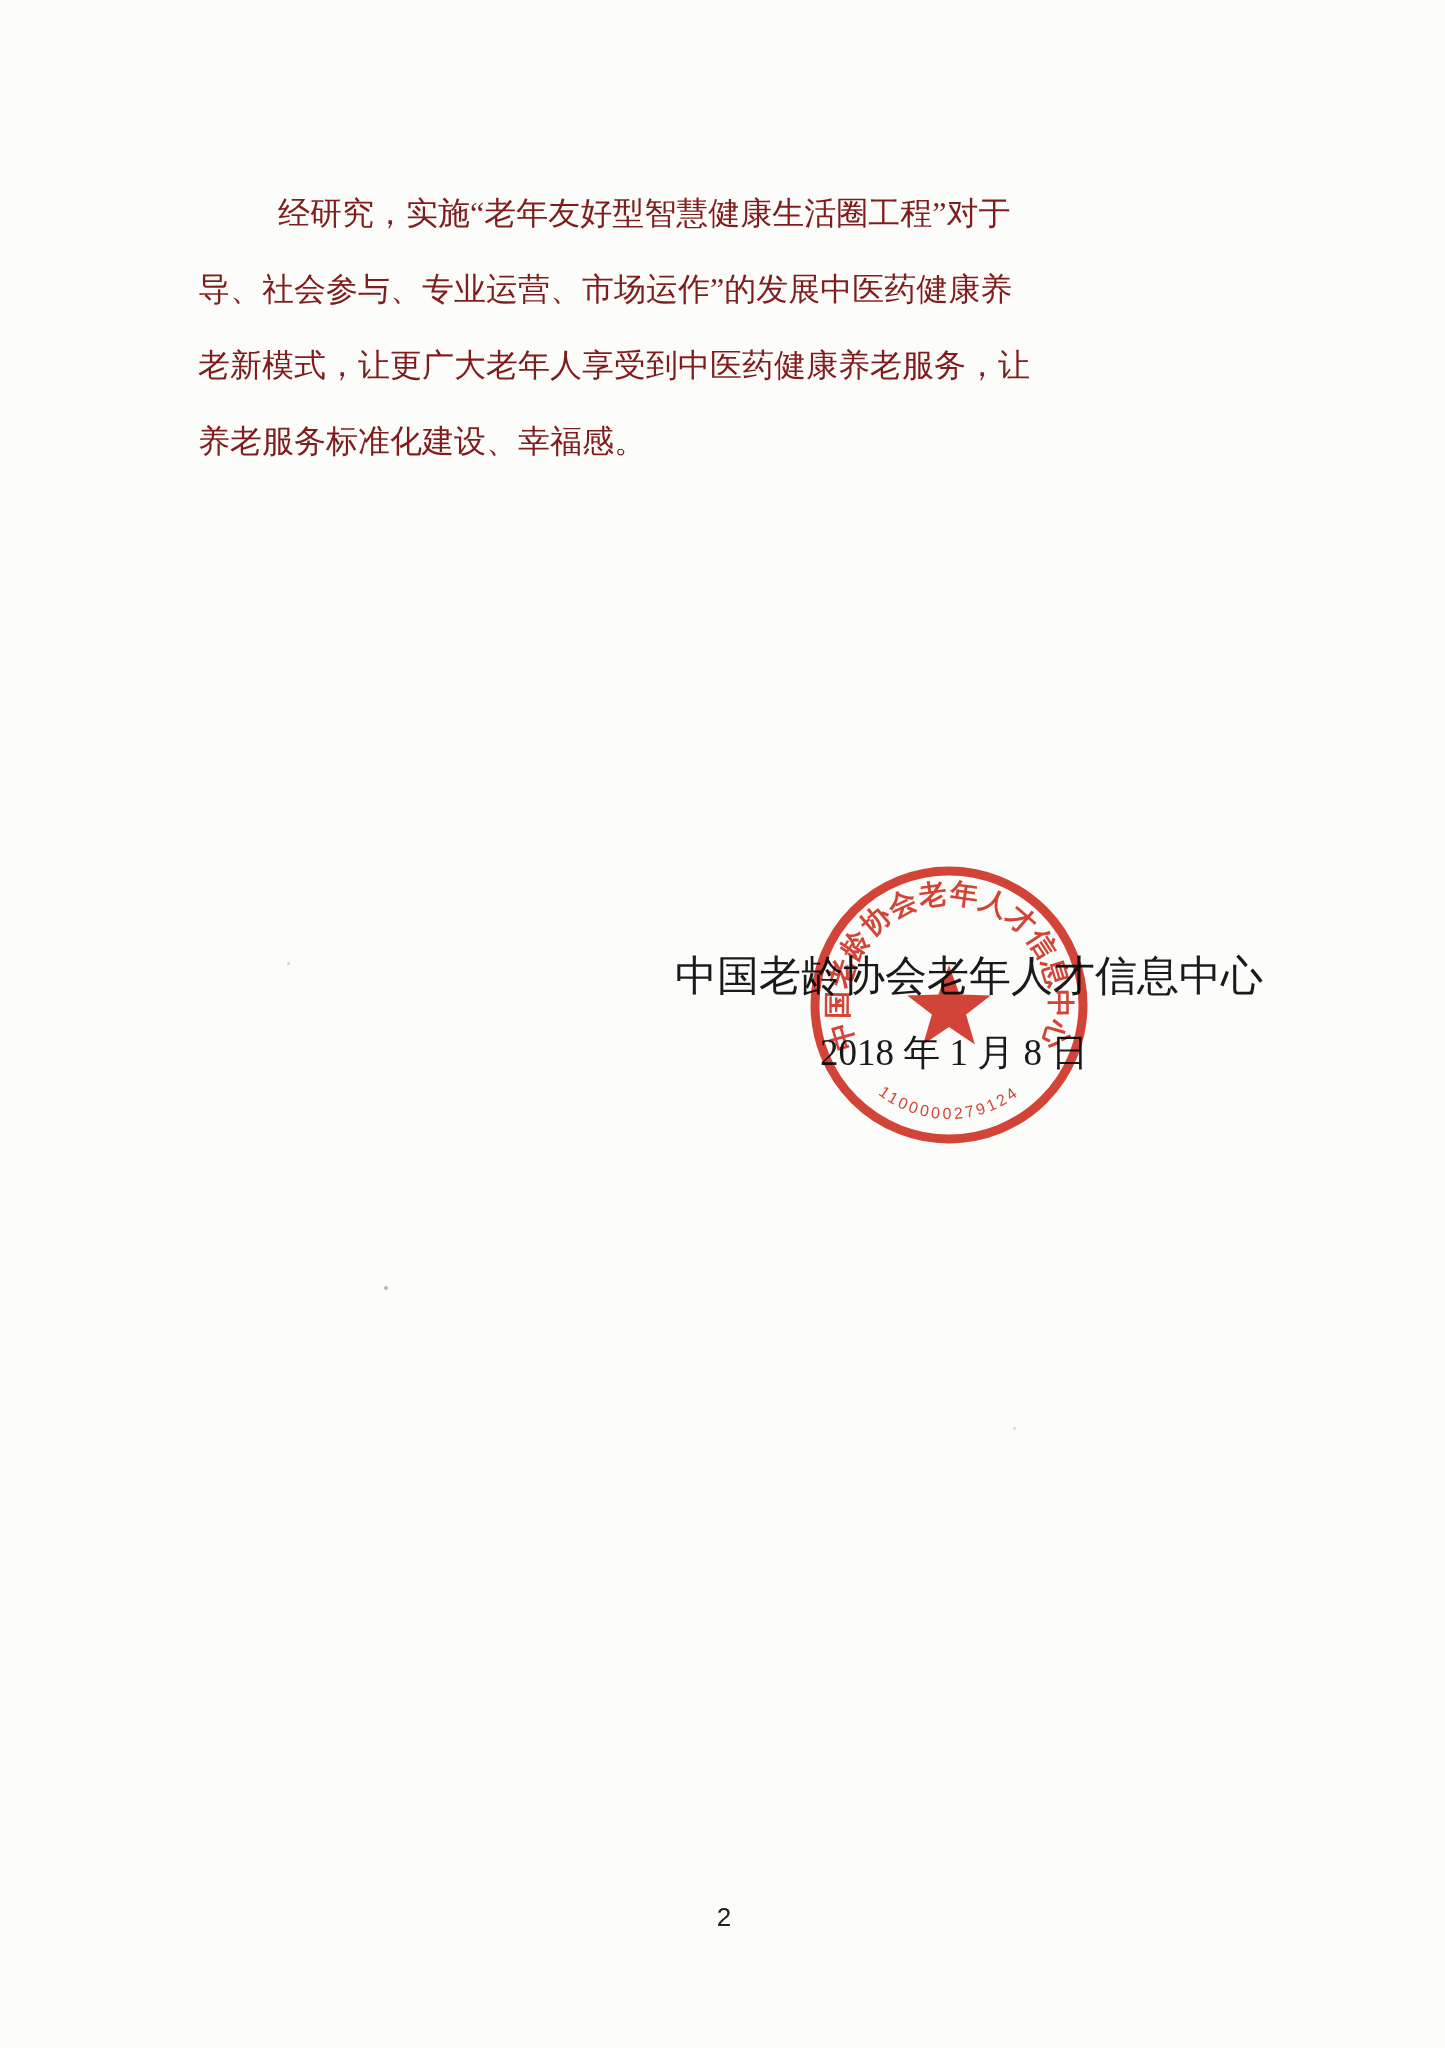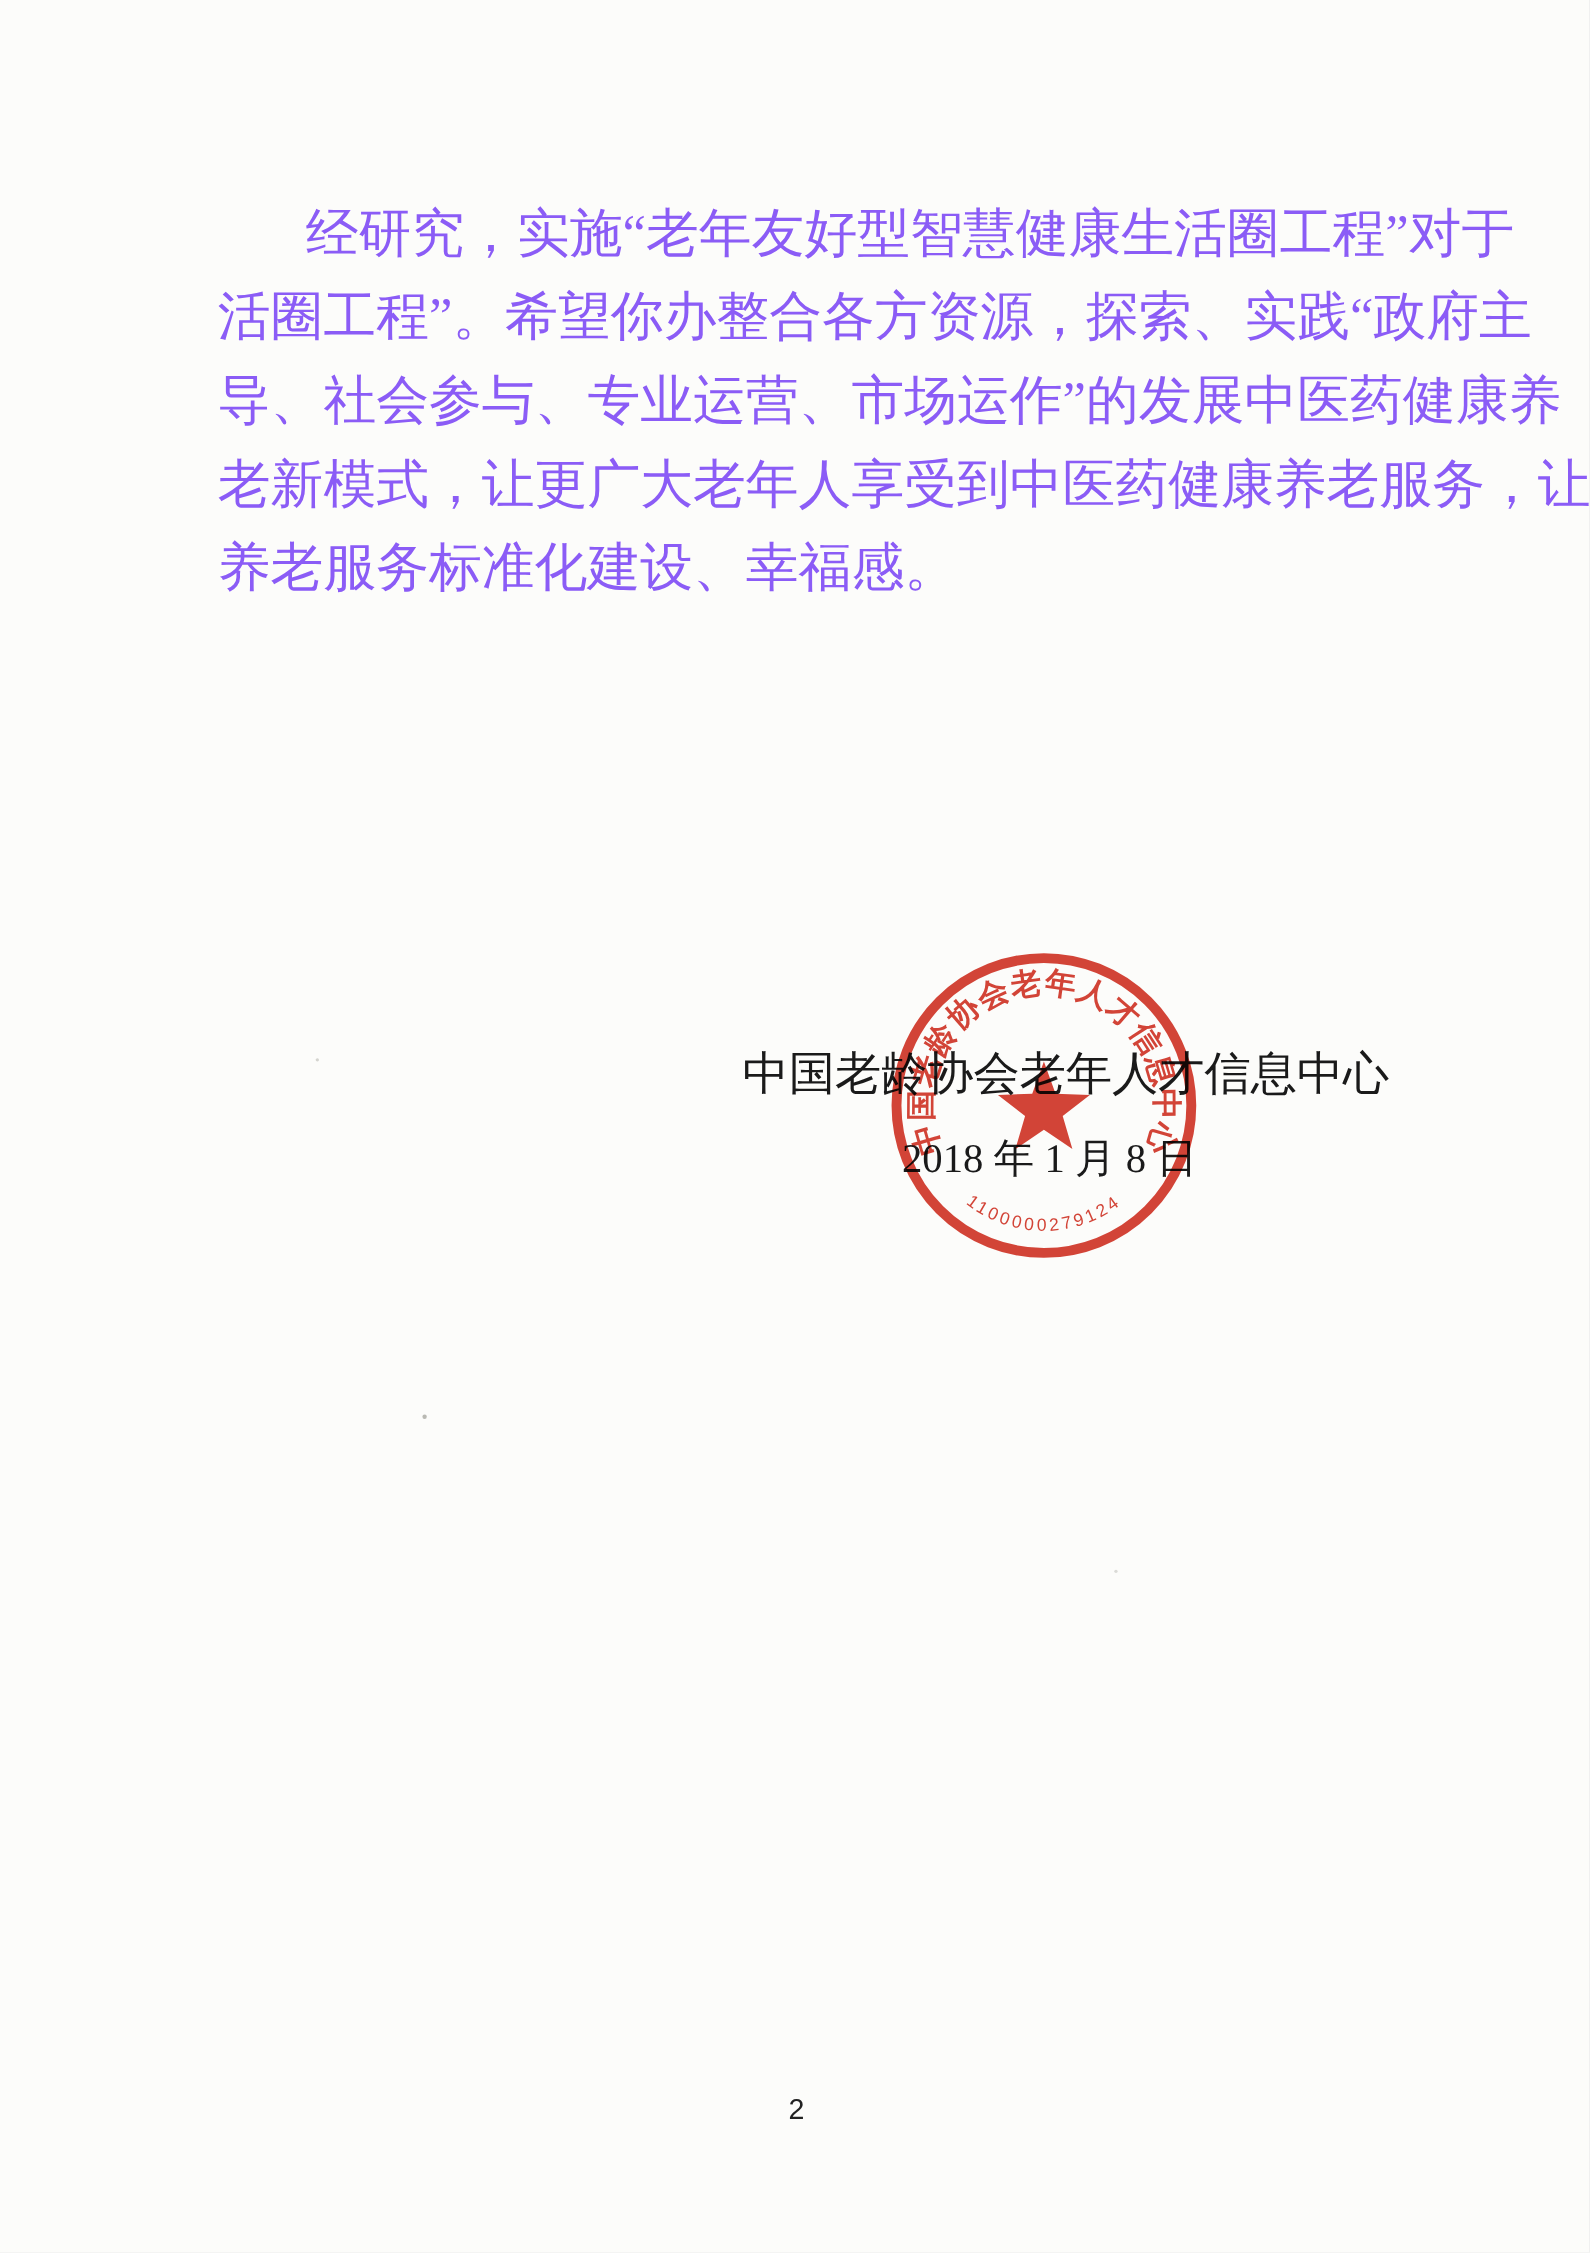--- a/index.html
+++ b/index.html
@@ -10,23 +10,23 @@
     background: #fcfcfa;
     overflow: hidden;
     font-family: "Liberation Serif", serif;
   }
   
   .letter-body {
     position: absolute;
     left: 198px;
     top: 175px;
     width: 1044px;
-    font-size: 48px;
+    font-size: 32px;
     line-height: 76px;
-    color: #8b5cf6;
+    color: #7f1d1d;
     letter-spacing: 0px;
     font-family: Liberation Serif, serif;
   }
   .body-line { white-space: nowrap; }
   .body-line.indent { text-indent: 80px; }
   
   .signature-line {
     position: absolute;
     left: 675px;
     top: 948px;
@@ -76,21 +76,20 @@
   .speck2 { left: 287px; top: 962px;  width: 3px; height: 3px; opacity: .6; }
   .speck3 { left: 1013px; top: 1427px; width: 3px; height: 3px; opacity: .5; }
 </style>
 </head>
 <body>
 
 <div class="page">
 
   <div class="letter-body">
     <div class="body-line indent">经研究，实施“老年友好型智慧健康生活圈工程”对于</div>
-    <div class="body-line">活圈工程”。希望你办整合各方资源，探索、实践“政府主</div>
     <div class="body-line">导、社会参与、专业运营、市场运作”的发展中医药健康养</div>
     <div class="body-line">老新模式，让更广大老年人享受到中医药健康养老服务，让</div>
     <div class="body-line">养老服务标准化建设、幸福感。</div>
   </div>
 
   <div class="signature-line">中国老龄协会老年人才信息中心</div>
 
   <div class="date-line">2018 年 1 月 8 日</div>
 
   <div class="seal">

